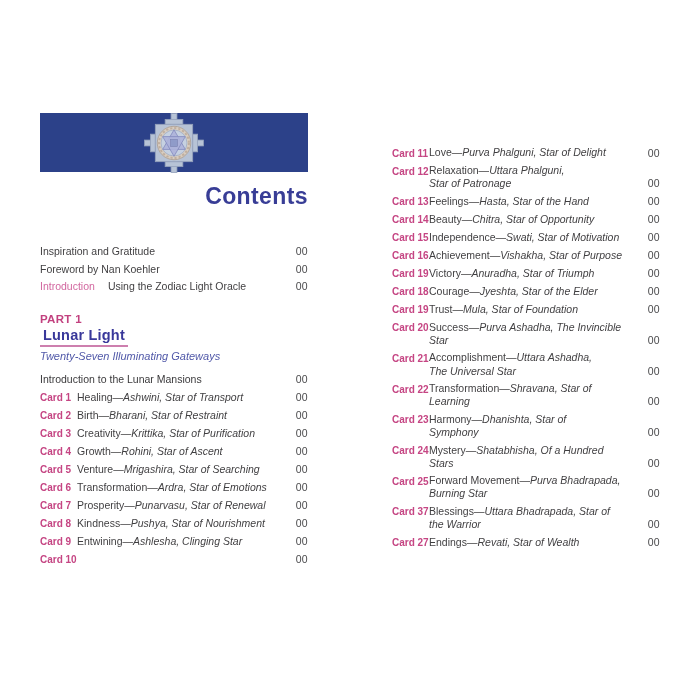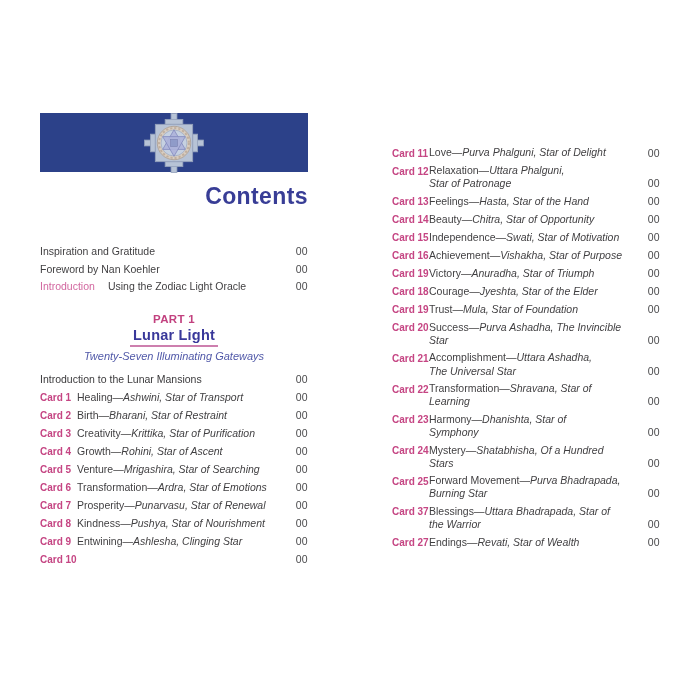--- a/index.html
+++ b/index.html
@@ -14,21 +14,21 @@
 
   
   .banner{position:relative;height:59px;background:#2c4189;overflow:visible;}
   .banner svg{position:absolute;left:50%;top:50%;transform:translate(-50%,-50%);}
 
   
   .contents-title{
     margin:13px 0 0 0;text-align:right;font-size:23px;line-height:23px;
     font-weight:bold;letter-spacing:0.4px;color:#383d96;
   }
-  .part-block{margin-top:20px;text-align:center;}
+  .part-block{margin-top:20px;}
   .part-kicker{font-size:11.5px;line-height:13px;font-weight:bold;color:#c2417f;letter-spacing:0.3px;}
   .part-title-wrap{margin-top:1px;line-height:15px;}
   .part-title{
     display:inline-block;font-size:14.5px;font-weight:bold;color:#39389a;
     border-bottom:2px solid #cd7fae;padding:0 3px 2px 3px;letter-spacing:0.2px;
   }
   .part-subtitle{margin-top:3px;font-size:11px;line-height:13px;font-style:italic;color:#5058a8;}
 
   
   .toc-list{margin:0;}

